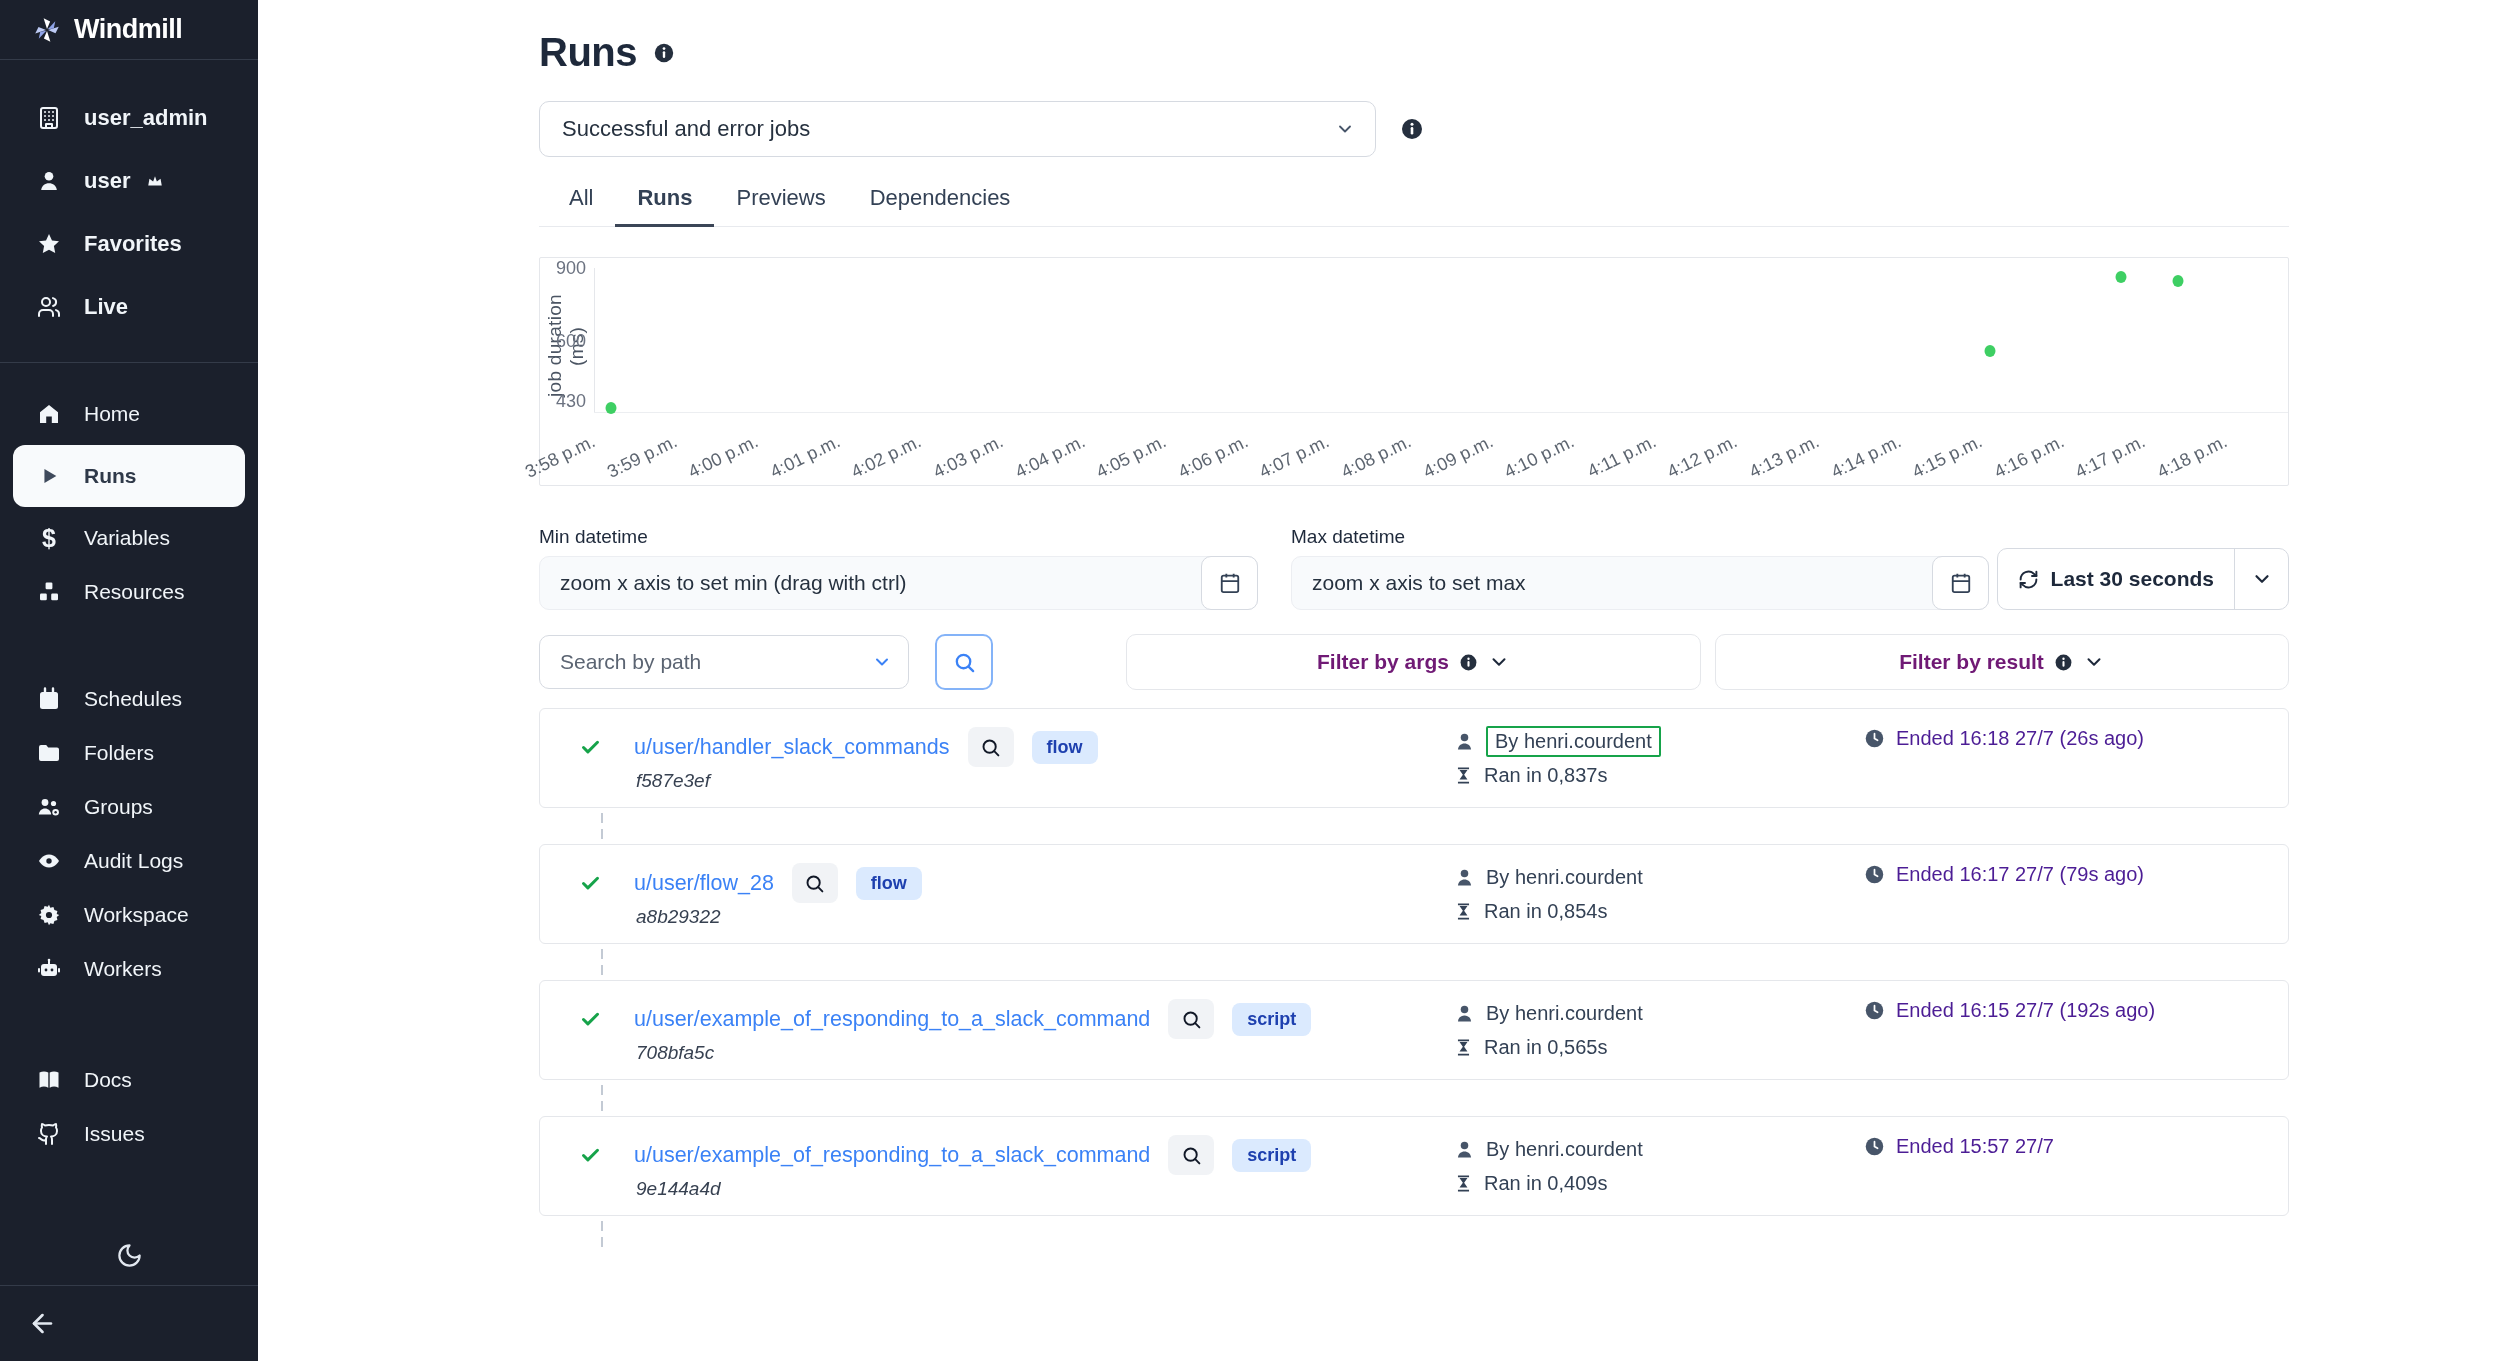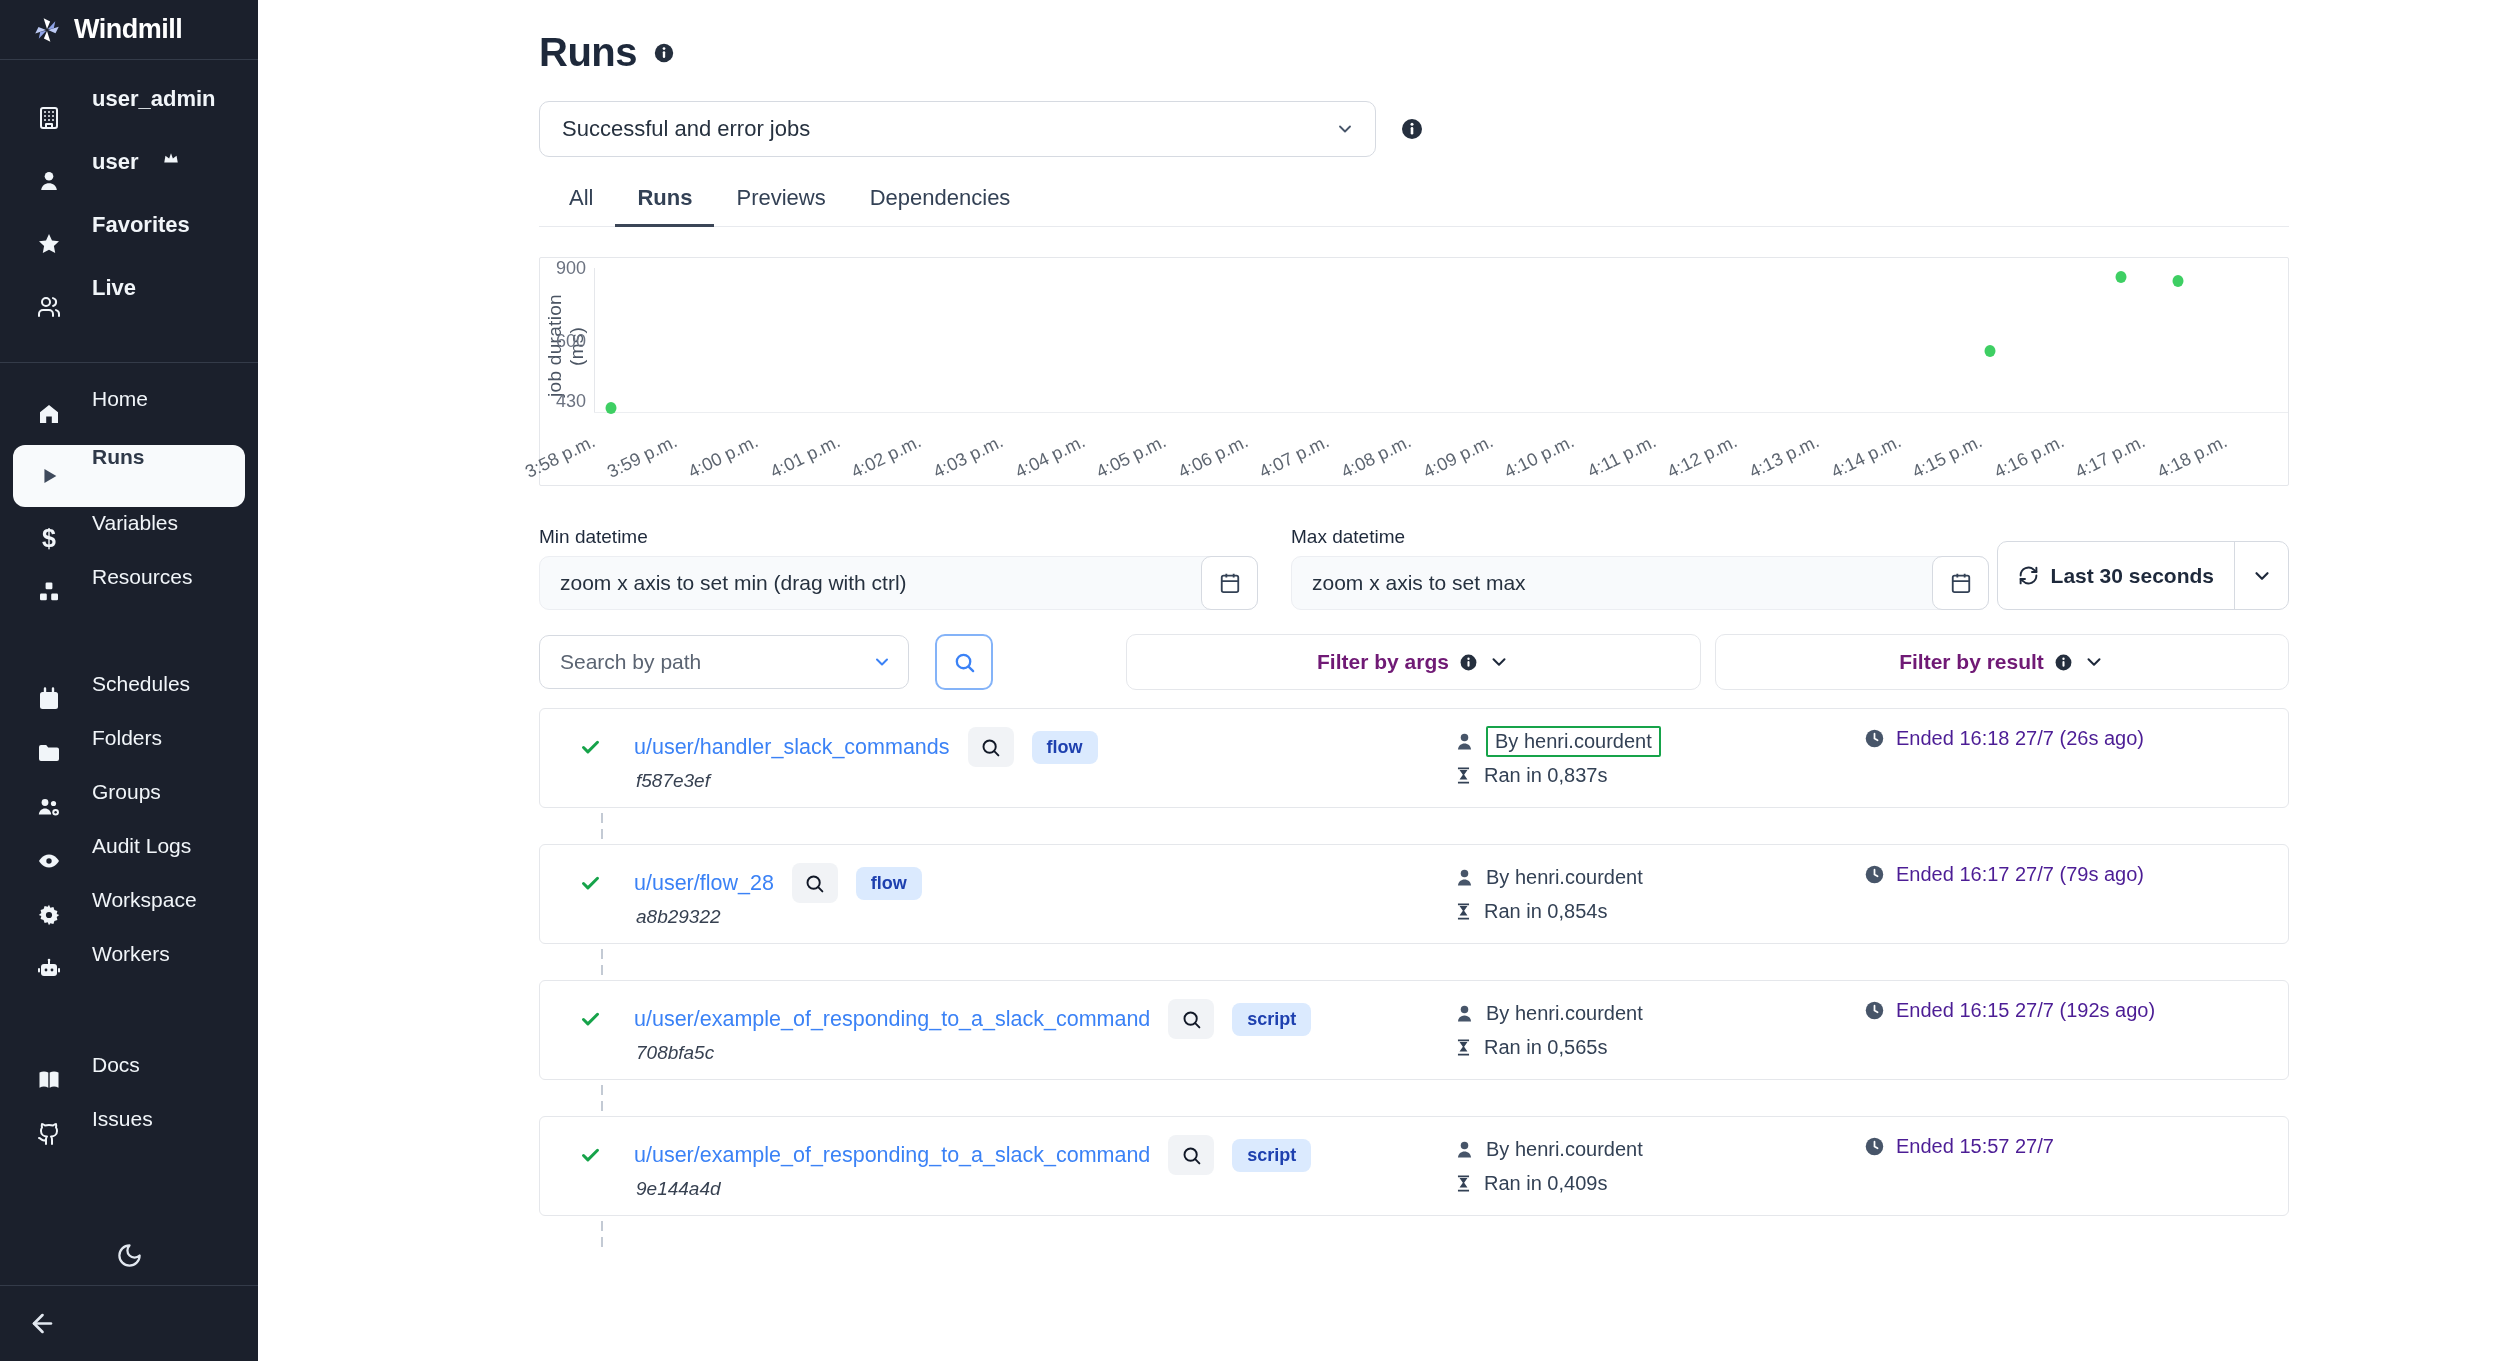--- a/index.html
+++ b/index.html
@@ -7,21 +7,21 @@
   body {
     font-family: "Liberation Sans", sans-serif;
     background:#ffffff; color:#1e293b;
     display:flex; overflow:hidden;
   }
   
   .sidebar { width:258px; min-width:258px; height:1361px; background:#1b202c; color:#f1f5f9; display:flex; flex-direction:column; }
   .brand-row { height:60px; display:flex; align-items:center; gap:12px; padding-left:32px; border-bottom:1px solid #343b49; }
   .brand-txt { font-size:27px; font-weight:800; letter-spacing:-0.5px; color:#ffffff; }
   .s-section-top { padding-top:26px; }
-  .s-item { height:63px; display:flex; gap:28px; padding-left:34px; cursor:pointer; font-size:22px; font-weight:600; }
+  .s-item { height:63px; display:flex; align-items:center; gap:20px; padding-left:34px; cursor:pointer; font-size:22px; font-weight:600; }
   .s-nav .s-item { height:54px; font-size:21px; font-weight:500; }
   .s-ico { width:30px; display:inline-flex; justify-content:center; align-items:center; }
   .s-glyph { font-size:25px; font-weight:700; color:#f1f5f9; }
   .s-div { border-bottom:1px solid #343b49; margin-top:24px; }
   .s-nav { padding-top:24px; }
   .s-item.active { background:#f8fafc; color:#2f3949; border-radius:12px; margin:4px 13px; padding-left:21px; height:62px; font-weight:700; }
   .s-gap1 { height:53px; } .s-gap2 { height:57px; }
   .s-spacer { flex:1; }
   .moon-btn { align-self:center; margin-bottom:16px; cursor:pointer; display:flex; }
   .s-footer { border-top:1px solid #343b49; height:76px; display:flex; align-items:center; padding-left:28px; }
@@ -45,21 +45,21 @@
   .plot { position:absolute; left:54px; top:10px; right:31px; height:144px; border-left:1px solid #e5e7eb; }
   .xline { position:absolute; left:54px; right:0; top:154px; border-top:1px solid #eceef1; }
   .dot { position:absolute; width:11px; height:12px; border-radius:50%; background:#3ecf63; transform:translate(-50%,-50%); }
   .xtick { position:absolute; top:172px; width:150px; text-align:right; transform:rotate(-26deg); transform-origin:100% 50%; font-size:18px; color:#5d6570; }
   
   .dt-row { margin-top:40px; display:flex; align-items:flex-end; }
   .dt-col label { display:block; font-size:19px; font-weight:500; color:#1e293b; margin-bottom:8px; }
   .dt-field { height:54px; background:#f8fafc; border:1px solid #eceef2; border-radius:10px; display:flex; align-items:center; justify-content:space-between; padding-left:20px; font-size:21px; color:#26313f; }
   .dt-col.min { width:719px; } .dt-col.max { width:698px; margin-left:33px; }
   .cal-btn { width:57px; height:54px; margin:-1px -1px -1px 0; background:#fff; border:1px solid #d6dae1; border-radius:10px; display:flex; align-items:center; justify-content:center; cursor:pointer; }
-  .refresh-btn { margin-left:auto; height:69px; border:1px solid #d6dae1; border-radius:10px; background:#fff; display:flex; align-items:stretch; cursor:pointer; }
+  .refresh-btn { margin-left:auto; height:62px; border:1px solid #d6dae1; border-radius:10px; background:#fff; display:flex; align-items:stretch; cursor:pointer; }
   .refresh-seg1 { display:flex; align-items:center; gap:12px; padding:0 20px; font-size:21px; font-weight:700; color:#1e293b; }
   .refresh-seg2 { width:54px; display:flex; align-items:center; justify-content:center; border-left:1px solid #d6dae1; }
   
   .search-row { margin-top:24px; display:flex; align-items:center; }
   .search-select { width:370px; height:54px; border:1px solid #d6dae1; border-radius:10px; background:#fff; display:flex; align-items:center; justify-content:space-between; padding:0 16px 0 20px; font-size:21px; color:#5b6472; cursor:pointer; }
   .search-btn { width:58px; height:56px; margin-left:26px; border:2px solid #84b3f8; border-radius:10px; background:#fff; display:flex; align-items:center; justify-content:center; cursor:pointer; }
   .filter-btn { height:56px; border:1px solid #e5e7eb; border-radius:10px; background:#fff; display:flex; align-items:center; justify-content:center; gap:10px; font-size:21px; font-weight:600; color:#701a75; cursor:pointer; }
   .filter-btn.args { margin-left:auto; width:575px; }
   .filter-btn.result { margin-left:14px; width:574px; }
   

